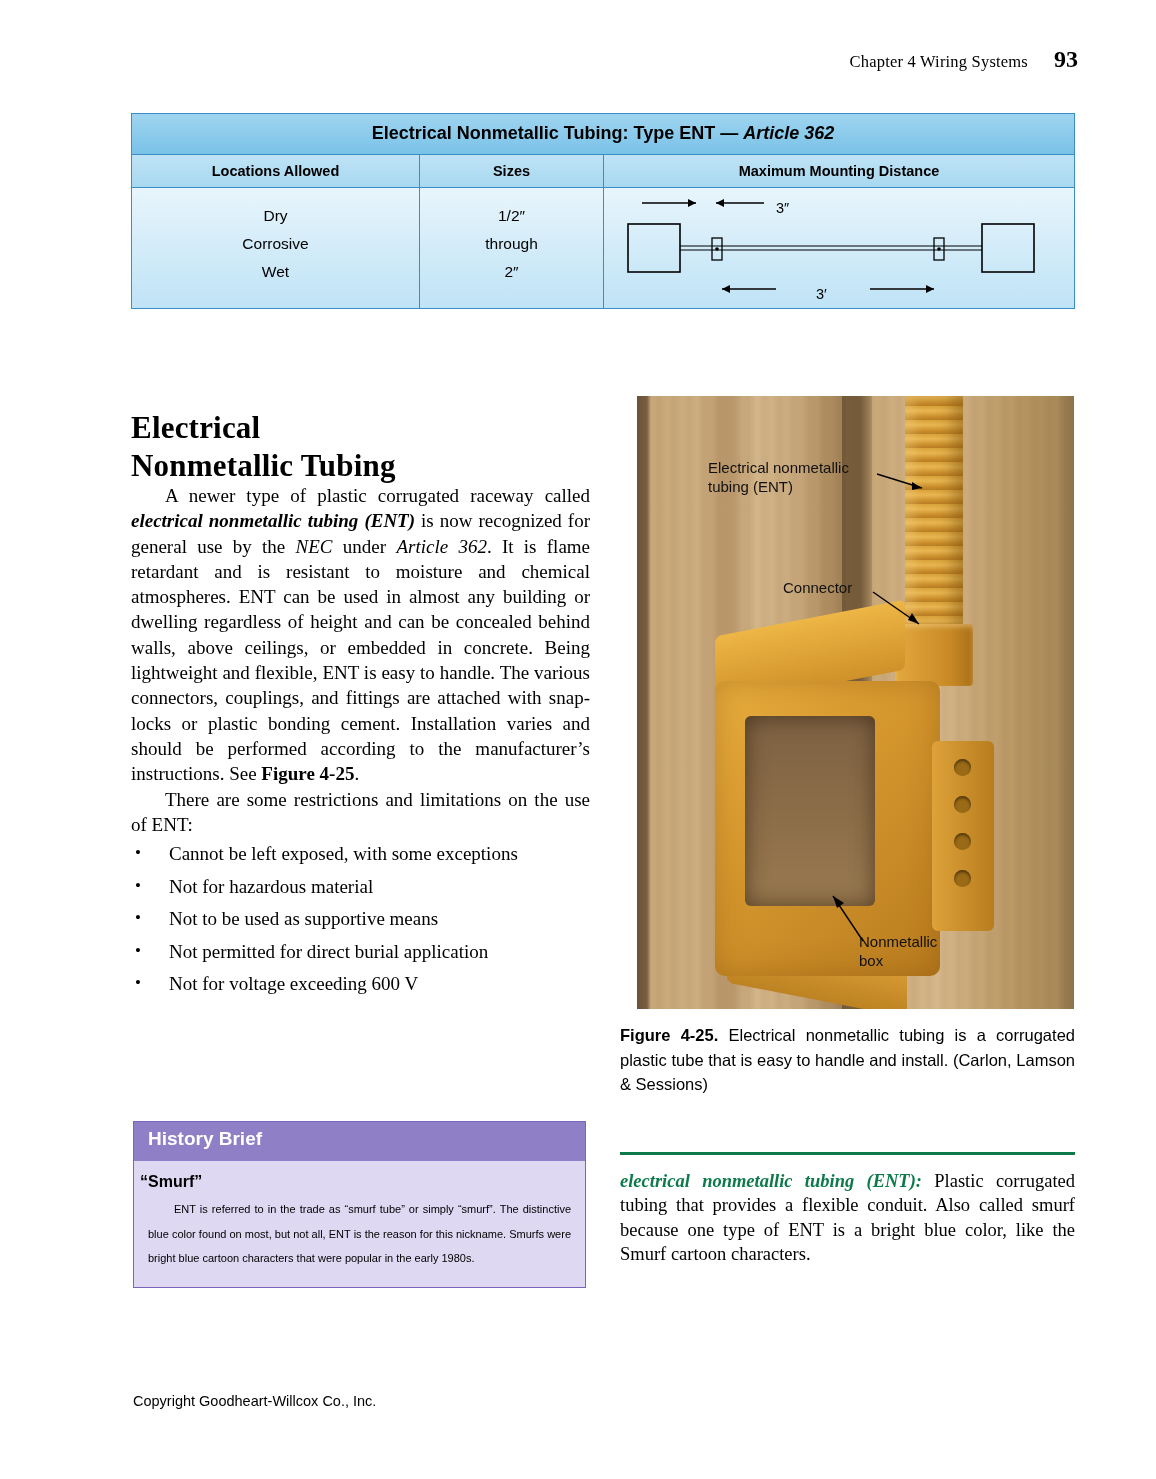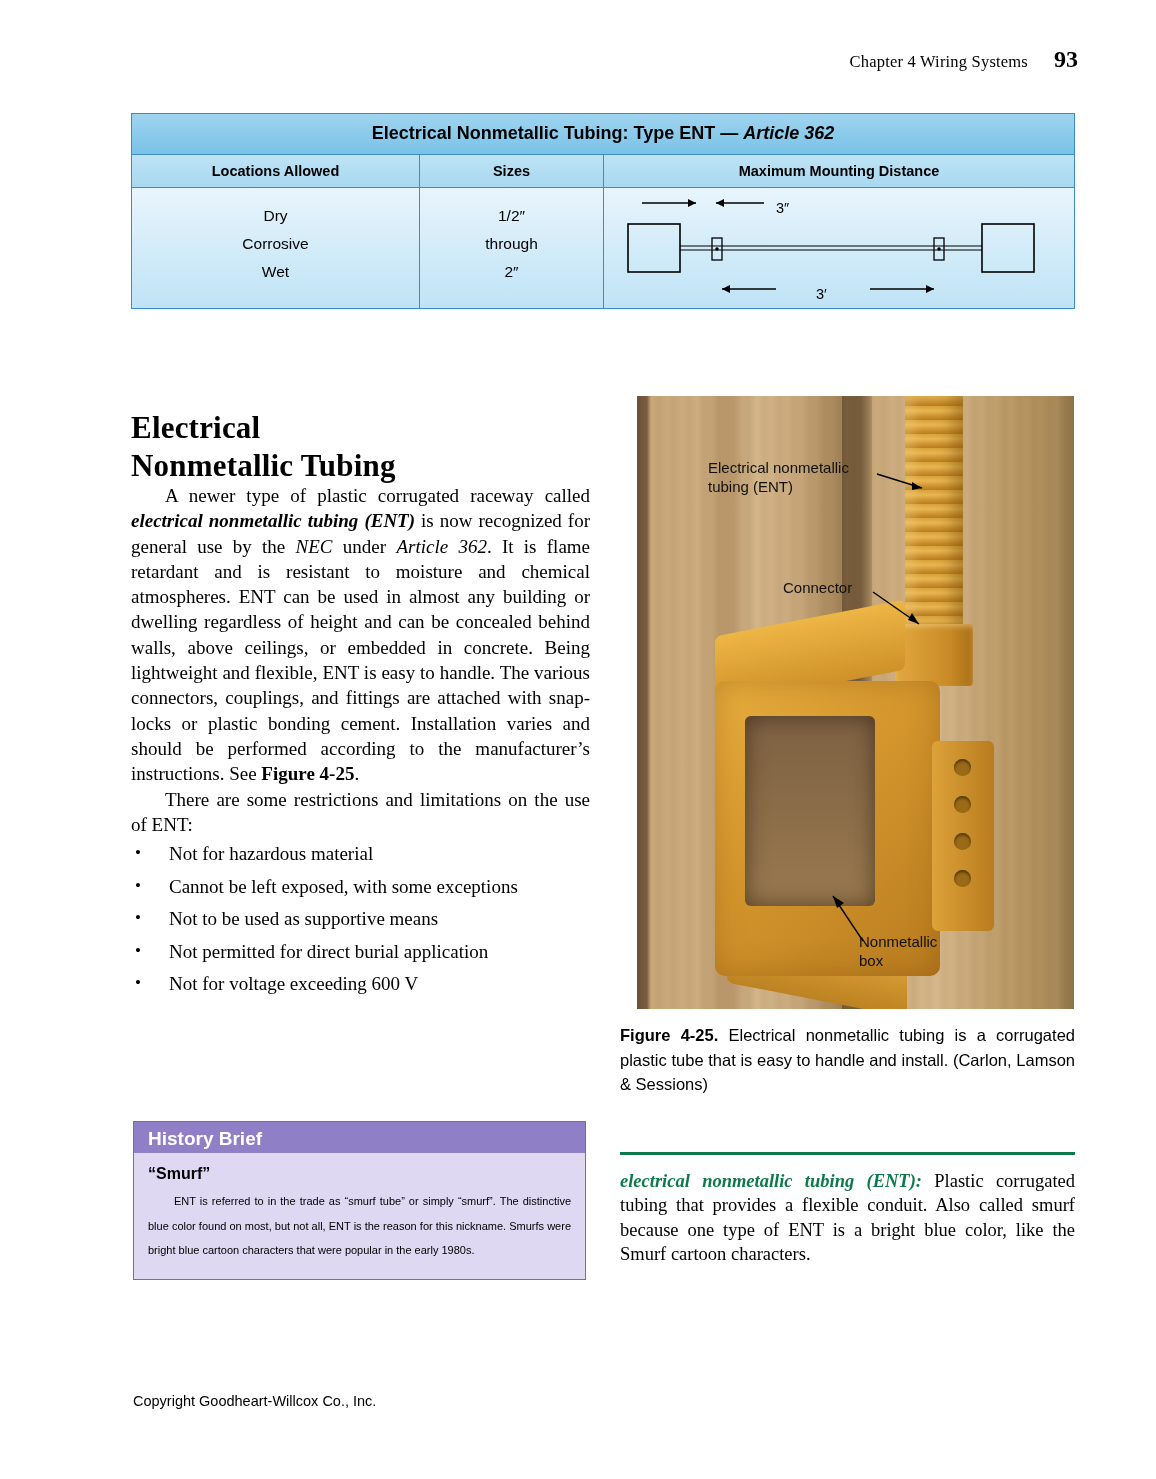--- a/index.html
+++ b/index.html
@@ -162,27 +162,27 @@
     border: 1.5px solid #7b64c0;
     background: #ded8f2;
     box-sizing: border-box;
   }
   .history-head {
     background: #8f7fc6;
     color: #ffffff;
     font-family: "Liberation Sans", sans-serif;
     font-weight: bold;
     font-size: 19px;
-    padding: 6px 14px 3px 14px;
+    padding: 6px 14px 11px 14px;
   }
   .history-sub {
     font-family: "Liberation Sans", sans-serif;
     font-weight: bold;
     font-size: 16px;
-    padding: 12px 14px 0 14px;
+    padding: 12px 14px 0 6px;
   }
   .history-body {
     font-family: "Liberation Sans", sans-serif;
     font-size: 11px;
     line-height: 24.5px;
     padding: 6px 14px 16px 14px;
     text-align: justify;
     text-indent: 26px;
   }
 
@@ -416,22 +416,22 @@
 
   <h1 class="article-title">
     <span>Electrical</span><br>
     <span>Nonmetallic Tubing</span>
   </h1>
 
   <div class="body-col">
     <p><span>A newer type of plastic corrugated raceway called </span><span class="bolditalic">electrical nonmetallic tubing (ENT)</span><span> is now recognized for general use by the </span><span class="ital">NEC</span><span> under </span><span class="ital">Article 362</span><span>. It is flame retardant and is resistant to moisture and chemical atmospheres. ENT can be used in almost any building or dwelling regardless of height and can be concealed behind walls, above ceilings, or embedded in concrete. Being lightweight and flexible, ENT is easy to handle. The various connectors, couplings, and fittings are attached with snap-locks or plastic bonding cement. Installation varies and should be performed according to the manufacturer’s instructions. See </span><span class="bold">Figure 4-25</span><span>.</span></p>
     <p>There are some restrictions and limitations on the use of ENT:</p>
     <ul class="bullets">
+      <li>Cannot be left exposed, with some exceptions</li>
       <li>Not for hazardous material</li>
-      <li>Cannot be left exposed, with some exceptions</li>
       <li>Not to be used as supportive means</li>
       <li>Not permitted for direct burial application</li>
       <li>Not for voltage exceeding 600 V</li>
     </ul>
   </div>
 
   <div class="history">
     <div class="history-head">History Brief</div>
     <div class="history-sub">“Smurf”</div>
     <div class="history-body">ENT is referred to in the trade as “smurf tube” or simply “smurf”. The distinctive blue color found on most, but not all, ENT is the reason for this nickname. Smurfs were bright blue cartoon characters that were popular in the early 1980s.</div>

